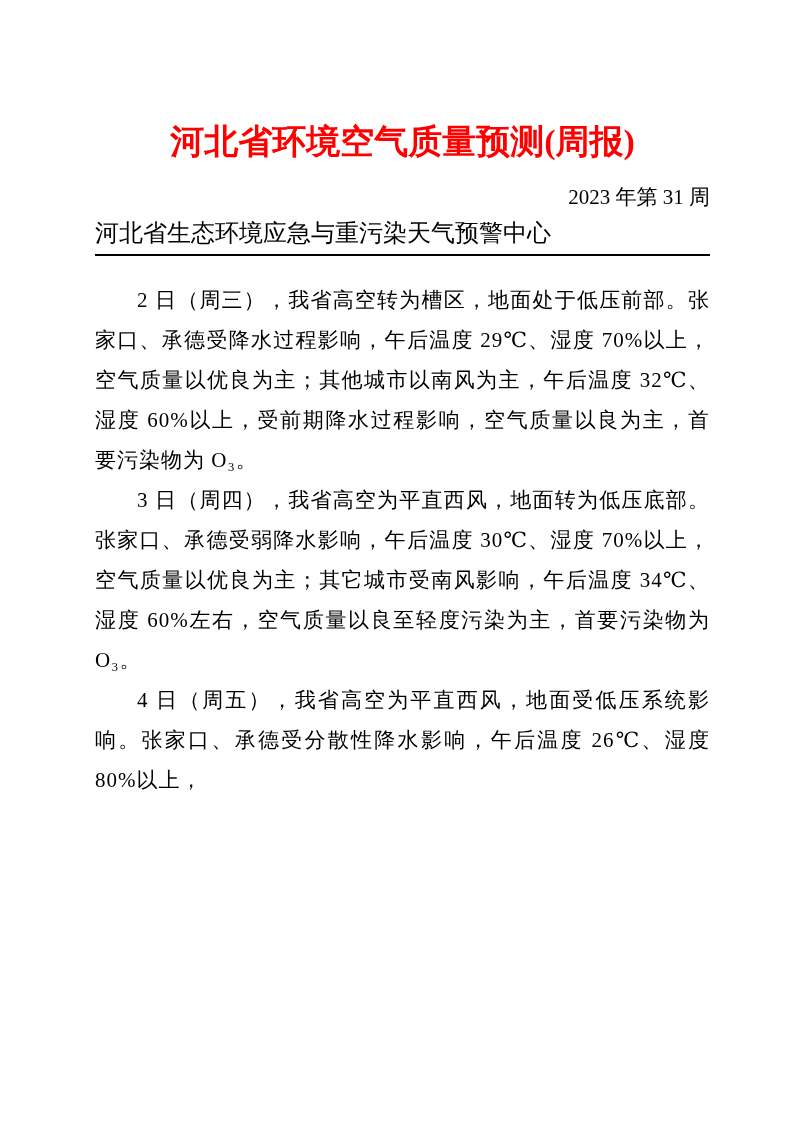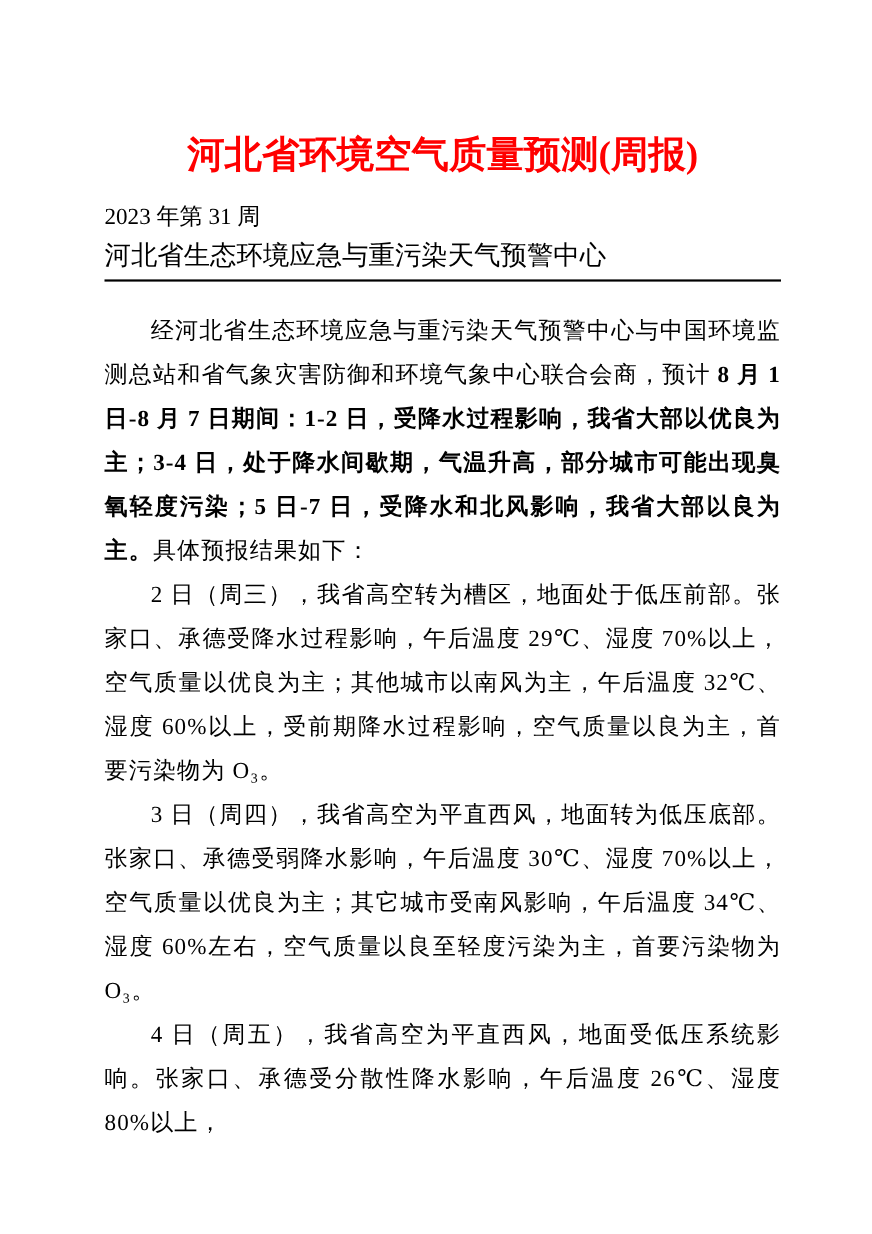--- a/index.html
+++ b/index.html
@@ -21,21 +21,21 @@
     text-align: center;
     color: #ff0000;
     font-size: 34px;
     font-weight: bold;
     line-height: 48px;
     letter-spacing: 0px;
     white-space: nowrap;
   }
   .doc-subtitle {
     margin-top: 16px;
-    text-align: left;
+    text-align: right;
     font-size: 21px;
     line-height: 30px;
   }
   .doc-header-row {
     margin-top: 6px;
     display: flex;
     justify-content: space-between;
     align-items: baseline;
     font-size: 24px;
     line-height: 30px;
@@ -69,18 +69,17 @@
 
   <div class="doc-subtitle">2023 年第 31 周</div>
 
   <div class="doc-header-row">
     <span>河北省生态环境应急与重污染天气预警中心</span>
   </div>
 
   <hr class="doc-rule">
 
   <div class="doc-body">
-      <p><span>经河北省生态环境应急与重污染天气预警中心与中国环境监测总站和省气象灾害防御和环境气象中心联合会商，预计 </span><span class="bold">8 月 1 日-8 月 7 日期间：1-2 日，受降水过程影响，我省大部以优良为主；3-4 日，处于降水间歇期，气温升高，部分城市可能出现臭氧轻度污染；5 日-7 日，受降水和北风影响，我省大部以良为主。</span><span>具体预报结果如下：</span></p>
       <p><span>2 日（周三），我省高空转为槽区，地面处于低压前部。张家口、承德受降水过程影响，午后温度 29℃、湿度 70%以上，空气质量以优良为主；其他城市以南风为主，午后温度 32℃、湿度 60%以上，受前期降水过程影响，空气质量以良为主，首要污染物为 O₃。</span></p>
       <p><span>3 日（周四），我省高空为平直西风，地面转为低压底部。张家口、承德受弱降水影响，午后温度 30℃、湿度 70%以上，空气质量以优良为主；其它城市受南风影响，午后温度 34℃、湿度 60%左右，空气质量以良至轻度污染为主，首要污染物为 O₃。</span></p>
       <p><span>4 日（周五），我省高空为平直西风，地面受低压系统影响。张家口、承德受分散性降水影响，午后温度 26℃、湿度 80%以上，</span></p>
     </div>
 </div>
 
 </body></html>

